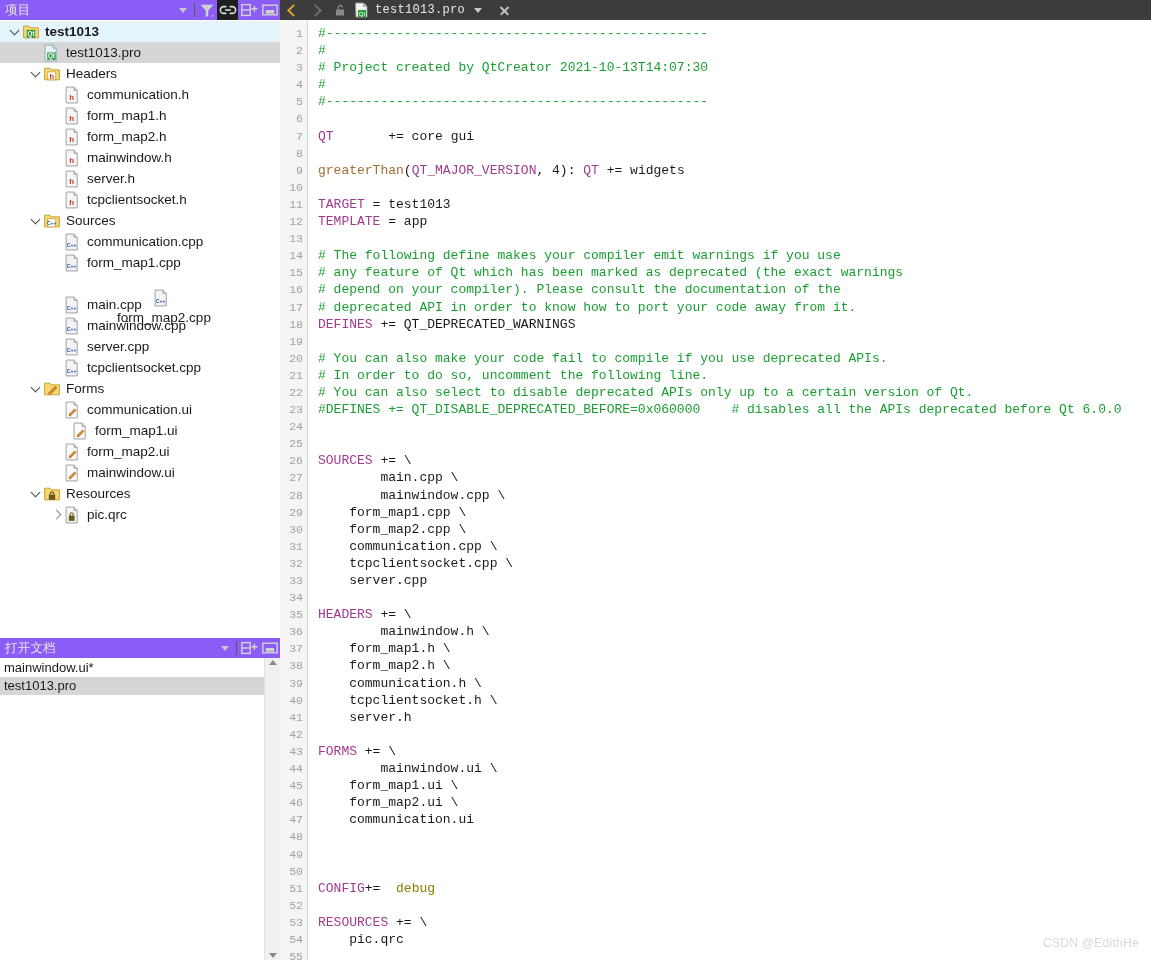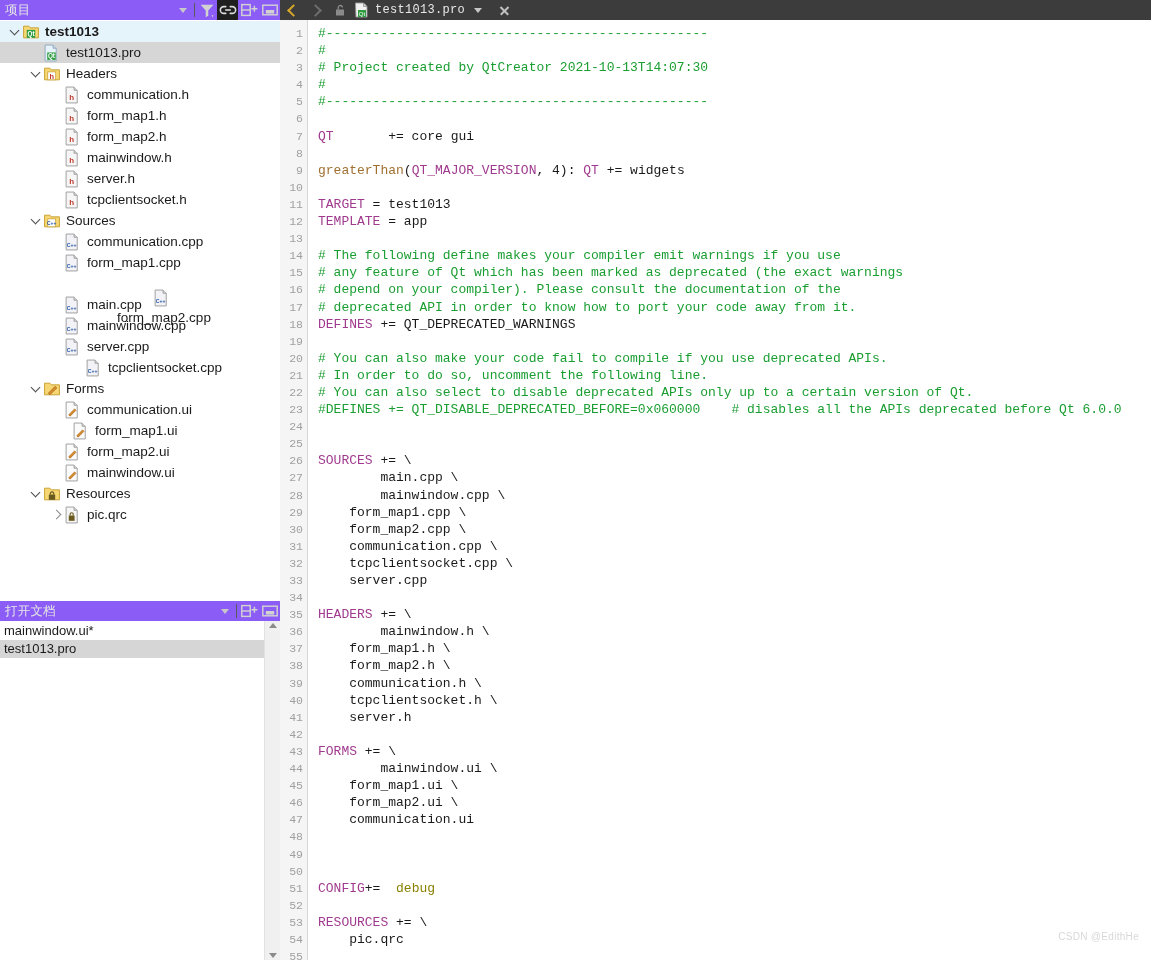--- a/index.html
+++ b/index.html
@@ -51,21 +51,21 @@
       border-right: 1.6px solid #4c4c4c; border-bottom: 1.6px solid #4c4c4c; }
   .cv.down::before { transform: rotate(45deg); left:1px; top:0px; }
   .cv.right::before { transform: rotate(-45deg); left:1px; top:1px;
       border-right-color:#8a8a8a; border-bottom-color:#8a8a8a; }
 
   
   .ic { width:18px; height:18px; display:block; }
 
   
   #open-docs { flex: 0 0 auto; display:flex; flex-direction:column;
-               height: 359px; }
+               height: 322px; }
   #open-docs-list { flex:1; background:#fff; position:relative;
                     display:flex; }
   .docs-inner { flex:1; padding-top:1px; }
   .drow { height:18px; line-height:18px; font-size:13px; color:#1a1a1a;
           padding-left:4px; white-space:nowrap; }
   .drow.sel { background:#d6d6d6; }
 
   
   .vscroll { width:16px; background:#f0f0f0; border-left:1px solid #e2e2e2;
              display:flex; flex-direction:column; align-items:center;
@@ -116,21 +116,21 @@
                color:#111; overflow:hidden; white-space:pre; }
   #code-text div { height:17.1px; line-height:17.1px; }
 
   .c-com  { color:#1a9e32; }        
   .c-kw   { color:#a03a8e; }        
   .c-func { color:#a07030; }
   .c-val  { color:#8a8000;text-align:right; }        
   .c-txt  { color:#1a1a1a; }
 
   
-  #watermark { position:absolute; right:12px; bottom:18px; font-size:10px;
+  #watermark { position:absolute; right:12px; bottom:10px; font-size:12px;
                color:#d8d8d8; font-family:"Liberation Sans", sans-serif;
                user-select:none; letter-spacing:.3px; }
 </style>
 </head>
 <body>
 
 <div id="app">
 
   <div id="left-column">
 
@@ -345,21 +345,21 @@
           <span class="twist"></span>
           <span class="ticon">
             <svg width="17" height="17" viewBox="0 0 17 17" class="ic">
               <path d="M2 1 h7.5 l3 3 V16 H2 z" fill="#f2f2f7" stroke="#9d9d9d" stroke-width="0.9"></path>
               <path d="M9.5 1 v3 h3" fill="#d9d9d9" stroke="#9d9d9d" stroke-width="0.9"></path>
               <text x="7.2" y="12.8" font-size="4.8" fill="#2255a4" text-anchor="middle" font-family="Liberation Sans, sans-serif" font-weight="bold">C++</text>
             </svg>
           </span>
           <span class="tlabel">server.cpp</span>
         </div>
-        <div class="trow" style="padding-left: 69px;">
+        <div class="trow" style="padding-left: 48px;">
           <span class="twist"></span>
           <span class="ticon">
             <svg width="17" height="17" viewBox="0 0 17 17" class="ic">
               <path d="M2 1 h7.5 l3 3 V16 H2 z" fill="#f2f2f7" stroke="#9d9d9d" stroke-width="0.9"></path>
               <path d="M9.5 1 v3 h3" fill="#d9d9d9" stroke="#9d9d9d" stroke-width="0.9"></path>
               <text x="7.2" y="12.8" font-size="4.8" fill="#2255a4" text-anchor="middle" font-family="Liberation Sans, sans-serif" font-weight="bold">C++</text>
             </svg>
           </span>
           <span class="tlabel">tcpclientsocket.cpp</span>
         </div>

